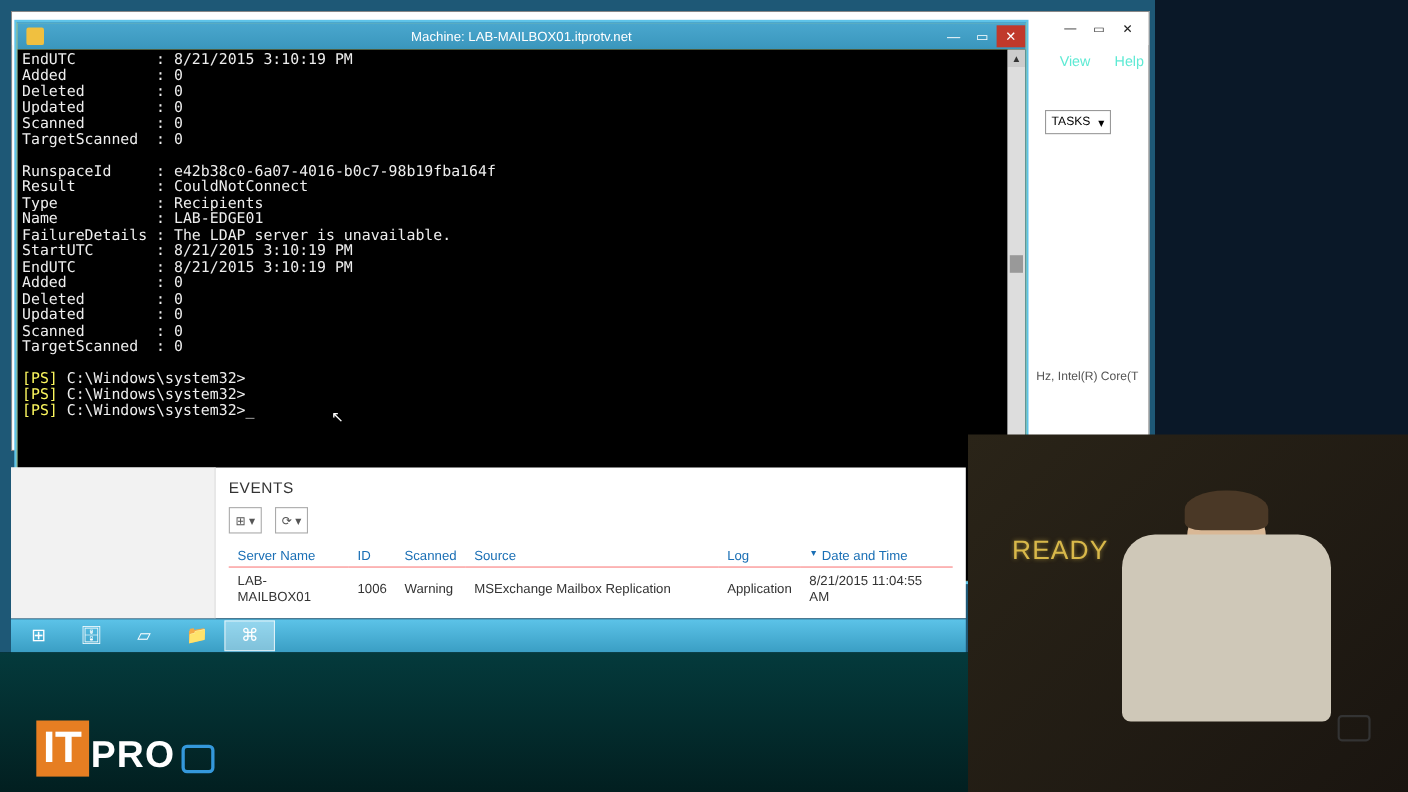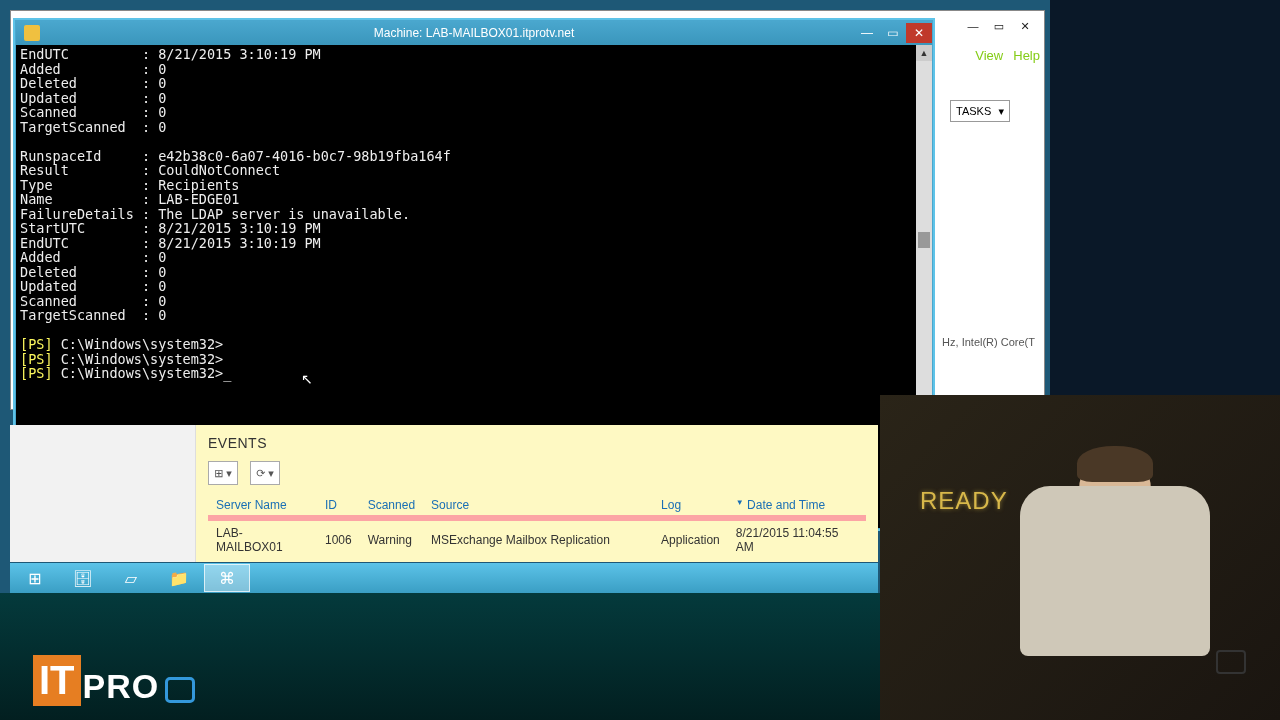--- a/index.html
+++ b/index.html
@@ -4,21 +4,21 @@
 <style>
   * { margin:0; padding:0; box-sizing:border-box; }
   body { width:1280px; height:720px; background:#0a1828; font-family:"Segoe UI",Arial,sans-serif; overflow:hidden; position:relative; }
 
   .stage { position:absolute; left:0; top:0; width:1050px; height:593px; background:#1e5876; }
 
   
   .bgwin { position:absolute; left:10px; top:10px; width:1035px; height:400px; background:#fff; border:1px solid #888; }
   .bgwin-title { height:30px; background:#fff; display:flex; align-items:center; justify-content:flex-end; padding-right:6px; }
   .bgwin-title .ctrl { width:26px; height:20px; display:flex; align-items:center; justify-content:center; font-size:11px; color:#222; }
-  .bgwin-menu { position:absolute; right:10px; top:48px; color:#84cc16; font-size:13px; display:flex; gap:10px; }
+  .bgwin-menu { position:absolute; right:10px; top:48px; color:#5eead4; font-size:13px; display:flex; gap:22px; }
   .bgwin-tasks { position:absolute; right:40px; top:100px; width:60px; height:22px; border:1px solid #999; font-size:11px; display:flex; align-items:center; justify-content:space-between; padding:0 5px; background:#fff; }
   .bgwin-cpu { position:absolute; right:15px; top:336px; font-size:11px; color:#555; }
 
   
   .termwin { position:absolute; left:15px; top:20px; width:918px; height:509px; background:#fde047; border:1px solid #4aa7ce; box-shadow:0 0 0 2px #5ec3e8; }
   .term-title { height:24px; background:linear-gradient(#4aa7ce,#3a96bc); display:flex; align-items:center; color:#fff; font-size:12px; position:relative; }
   .term-icon { width:16px; height:16px; margin:0 8px; background:#f0c040; border-radius:2px; }
   .term-title-text { position:absolute; left:50%; transform:translateX(-50%); color:#fff; }
   .term-ctrls { margin-left:auto; display:flex; }
   .term-ctrls .btn { width:26px; height:20px; display:flex; align-items:center; justify-content:center; font-size:12px; color:#fff; }
@@ -27,31 +27,31 @@
   .term-scroll { position:absolute; right:0; top:0; width:16px; height:100%; background:#ddd; display:flex; flex-direction:column; }
   .term-scroll .arrow { height:16px; background:#ccc; display:flex; align-items:center; justify-content:center; font-size:9px; color:#333; }
   .term-scroll .track { flex:1; background:#ddd; position:relative; }
   .term-scroll .thumb { position:absolute; left:2px; right:2px; top:38%; height:16px; background:#999; }
   pre.console { color:#eee; font-family:"Lucida Console",Consolas,monospace; font-size:13.5px; line-height:14.5px; padding:2px 0 0 4px; white-space:pre; }
   .yellow { color:#fcf75e; }
 
   .cursor-ptr { position:absolute; left:285px; top:326px; font-size:14px; color:#fff; pointer-events:none; }
 
   
-  .events-wrap { position:absolute; left:10px; top:425px; width:868px; height:137px; background:#fef9c3; display:flex; }
+  .events-wrap { position:absolute; left:10px; top:425px; width:868px; height:137px; background:#ffffff; display:flex; }
   .events-side { width:186px; background:#f2f2f2; border-right:1px solid #ddd; }
   .events-main { flex:1; padding:10px 12px 0 12px; }
   .events-title { font-size:14px; color:#333; letter-spacing:0.5px; }
   .events-sub { font-size:11px; color:#666; margin-top:2px; }
   .events-tools { display:flex; align-items:center; margin-top:10px; gap:12px; }
   .filter-box { width:175px; height:24px; border:1px solid #aaa; display:flex; align-items:center; padding:0 6px; color:#888; font-style:italic; font-size:12px; }
   .filter-box .mag { margin-left:auto; font-style:normal; }
   .tool { width:30px; height:24px; border:1px solid #aaa; display:flex; align-items:center; justify-content:center; font-size:11px; color:#555; gap:3px; background:#fff; }
   .ev-table { width:100%; margin-top:10px; font-size:12px; border-collapse:collapse; }
-  .ev-table th { text-align:left; font-weight:normal; color:#1a6fb5; border-bottom:6px solid #fca5a5; padding:3px 8px; }
+  .ev-table th { text-align:left; font-weight:normal; color:#1a6fb5; border-bottom:1px solid #fca5a5; padding:3px 8px; }
   .ev-table td { padding:5px 8px; color:#333; }
 
   
   .taskbar { position:absolute; left:10px; bottom:0; width:868px; height:30px; background:linear-gradient(#5cc3e8,#3a9ec4); display:flex; align-items:center; padding-left:2px; gap:2px; }
   .taskbar .tb { width:46px; height:28px; display:flex; align-items:center; justify-content:center; color:#fff; font-size:16px; }
   .taskbar .tb.active { background:rgba(255,255,255,0.35); border:1px solid rgba(255,255,255,0.7); }
   .taskbar .start { color:#fff; }
 
   
   .desk { position:absolute; left:0; top:593px; width:1280px; height:127px; background:linear-gradient(#043a3c,#021f20); }

